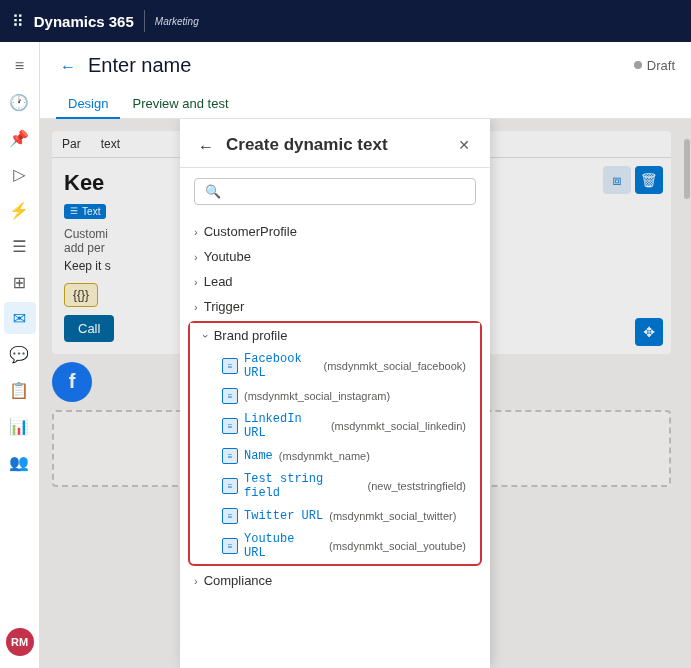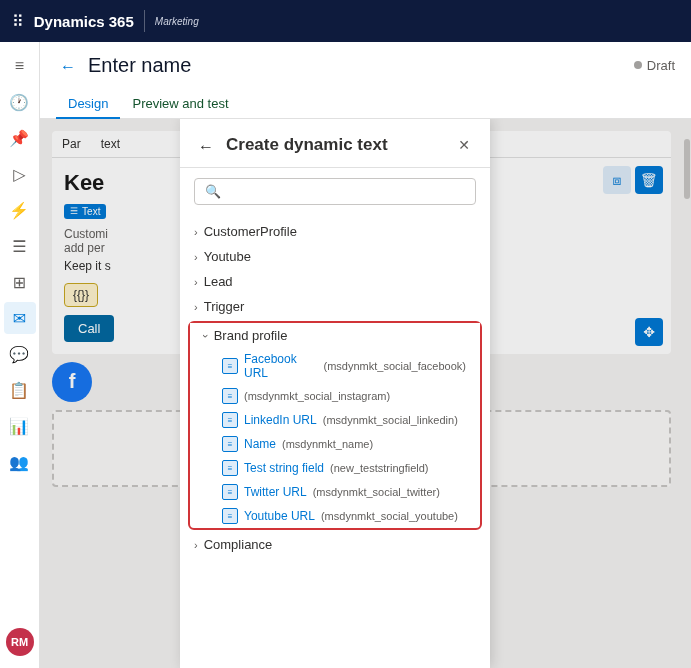--- a/index.html
+++ b/index.html
@@ -406,21 +406,21 @@
       background: #deecf9;
       border: 1px solid #0078d4;
       border-radius: 2px;
       display: flex;
       align-items: center;
       justify-content: center;
       font-size: 8px;
       color: #0078d4;
       flex-shrink: 0;
     }
-    .brand-item-name { color: #0078d4; font-weight: 500; }
+    .brand-item-name { color: #0078d4; font-weight: 500; font-family: Liberation Mono, monospace; }
     .brand-item-key { color: #605e5c; font-size: 11px; }
 
     
     .compliance-item {
       display: flex;
       align-items: center;
       padding: 5px 14px;
       font-size: 13px;
       color: #323130;
       cursor: pointer;

